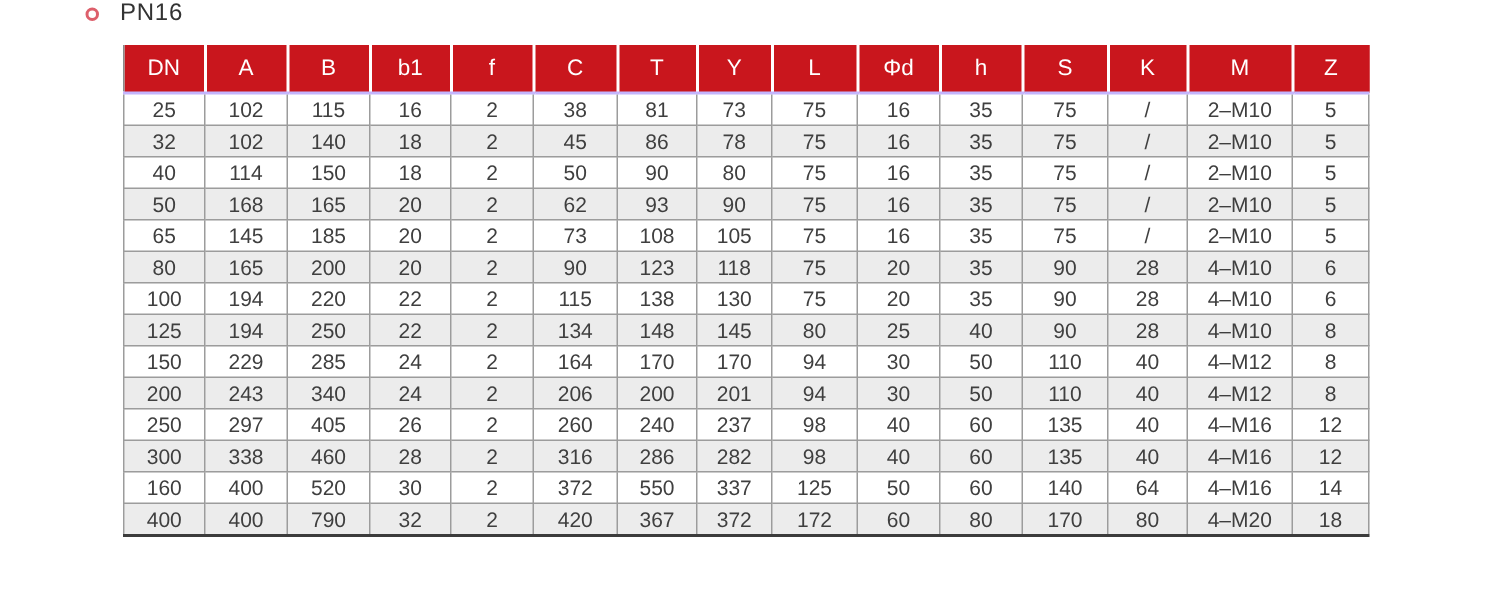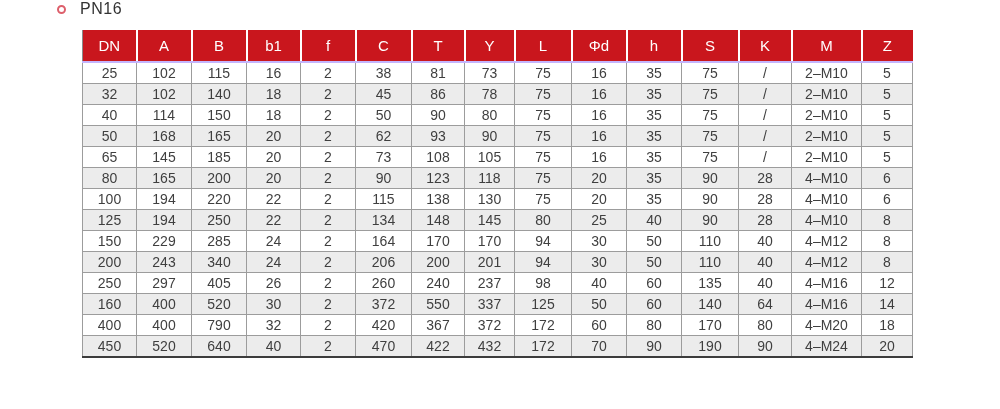--- a/index.html
+++ b/index.html
@@ -285,20 +285,37 @@
           <td>237</td>
           <td>98</td>
           <td>40</td>
           <td>60</td>
           <td>135</td>
           <td>40</td>
           <td>4–M16</td>
           <td>12</td>
         </tr>
         <tr>
+          <td>300</td>
+          <td>338</td>
+          <td>460</td>
+          <td>28</td>
+          <td>2</td>
+          <td>316</td>
+          <td>286</td>
+          <td>282</td>
+          <td>98</td>
+          <td>40</td>
+          <td>60</td>
+          <td>135</td>
+          <td>40</td>
+          <td>4–M16</td>
+          <td>12</td>
+        </tr>
+        <tr>
           <td>160</td>
           <td>400</td>
           <td>520</td>
           <td>30</td>
           <td>2</td>
           <td>372</td>
           <td>550</td>
           <td>337</td>
           <td>125</td>
           <td>50</td>
@@ -318,33 +335,16 @@
           <td>367</td>
           <td>372</td>
           <td>172</td>
           <td>60</td>
           <td>80</td>
           <td>170</td>
           <td>80</td>
           <td>4–M20</td>
           <td>18</td>
         </tr>
-        <tr>
-          <td>450</td>
-          <td>520</td>
-          <td>640</td>
-          <td>40</td>
-          <td>2</td>
-          <td>470</td>
-          <td>422</td>
-          <td>432</td>
-          <td>172</td>
-          <td>70</td>
-          <td>90</td>
-          <td>190</td>
-          <td>90</td>
-          <td>4–M24</td>
-          <td>20</td>
-        </tr>
       </tbody>
   </table>
 
 </div>
 
 </body></html>

